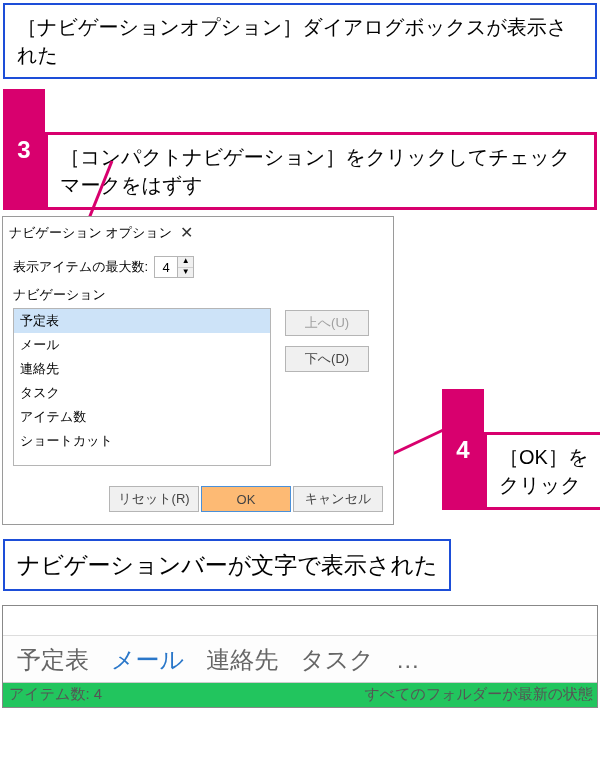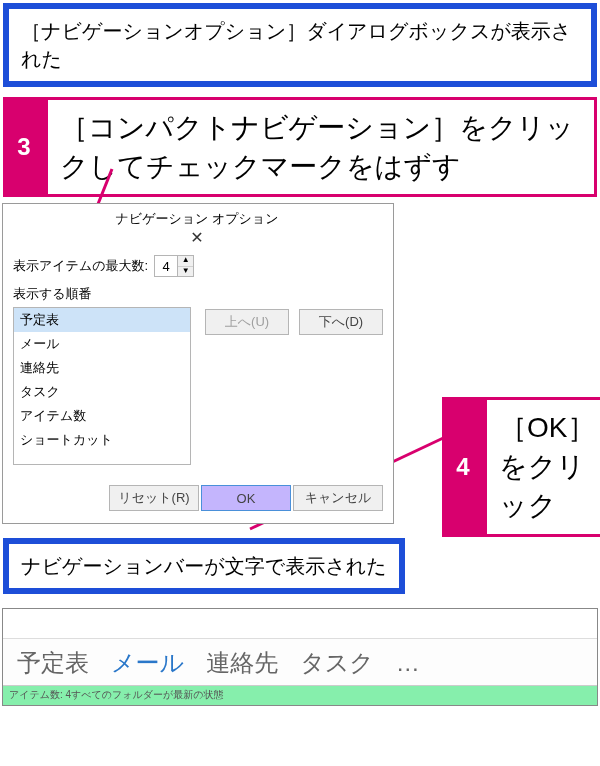--- a/index.html
+++ b/index.html
@@ -6,21 +6,21 @@
   body {
     margin: 0;
     padding: 0;
     width: 600px;
     font-family: "Meiryo UI", "Yu Gothic UI", "MS Gothic", sans-serif;
     font-size: 14px;
     background: #fff;
     color: #000;
   }
   .callout-blue {
-    border: 6px solid #1d4ed8;
+    border: 2px solid #1d4ed8;
     background: #fff;
     padding: 8px 12px;
     font-size: 20px;
     line-height: 1.4;
     margin: 3px;
   }
   .callout-wrap {
     display: flex;
     margin: 10px 3px 6px 3px;
   }
@@ -31,58 +31,58 @@
     font-weight: bold;
     width: 42px;
     display: flex;
     align-items: center;
     justify-content: center;
   }
   .callout-magenta {
     border: 3px solid #d8006e;
     background: #fff;
     padding: 8px 12px;
-    font-size: 28px;
+    font-size: 20px;
     line-height: 1.4;
     flex: 1;
+    margin-top: 43px;
   }
   .callout-right {
     position: absolute;
     display: flex;
   }
   
   .dialog {
     width: 392px;
     margin: 6px 2px 0 2px;
     border: 1px solid #9a9a9a;
     background: #fff;
     position: relative;
   }
   .dialog-title {
     display: flex;
     align-items: center;
     padding: 6px 8px 4px 6px;
     font-size: 13px;
-    flex-direction: column;
   }
   .dialog-close {
     font-size: 16px;
     padding: 0 8px;
     color: #333;
     cursor: default;
   }
   .dialog-body {
     padding: 4px 10px 10px 10px;
   }
   .field-row {
     display: flex;
     align-items: center;
     gap: 6px;
     font-size: 13px;
-    margin: 0 0 8px 0;
+    margin: 6px 0 8px 0;
   }
   .spin-wrap {
     display: flex;
     align-items: center;
     border: 1px solid #b5b5b5;
     height: 22px;
   }
   .spin-input {
     width: 22px;
     border: none;
@@ -136,39 +136,39 @@
     overflow: hidden;
   }
   .list-item {
     padding: 3px 6px;
   }
   .list-item.selected {
     background: #cde3f8;
   }
   .side-btns {
     display: flex;
-    flex-direction: row;
+    flex-direction: column;
     gap: 10px;
     padding-top: 2px;
   }
   .btn {
     border: 1px solid #b5b5b5;
     background: #f0f0f0;
     height: 26px;
     display: flex;
     align-items: center;
     justify-content: center;
     font-size: 13px;
     min-width: 84px;
     padding: 0 8px;
     color: #444;
   }
   .btn.disabled { color: #a0a0a0; }
   .btn.ok {
-    background: #c4b5fd;
+    background: #fdba74;
     border: 1px solid #4a90d9;
     min-width: 96px;
   }
   .dialog-footer {
     display: flex;
     justify-content: flex-end;
     gap: 2px;
     padding: 10px 10px 12px 10px;
   }
   .dialog-footer .btn { min-width: 90px; }
@@ -189,30 +189,31 @@
     font-size: 24px;
     color: #666;
     display: flex;
     gap: 22px;
     align-items: baseline;
   }
   .navbar .active { color: #2a77c9; }
   .statusbar {
     border-top: 1px solid #ccc;
     display: flex;
-    font-size: 10px;
+    justify-content: space-between;
+    font-size: 15px;
     color: #555;
     padding: 2px 4px 3px 6px;
-    background: #86efac;
+    background: #22c55e;
   }
   .rel { position: relative; }
   .callout-blue.small {
     display: inline-block;
     margin: 14px 3px 0 3px;
-    font-size: 20px;
+    font-size: 23px;
   }
   svg.leader { position:absolute; pointer-events:none; }
 </style>
 </head>
 <body>
 
 
 
 <div class="callout-blue">［ナビゲーションオプション］ダイアログボックスが表示された</div>
 
@@ -236,21 +237,21 @@
       <div class="field-row">
         <span>表示アイテムの最大数:</span>
         <div class="spin-wrap">
           <input class="spin-input" value="4" style="">
           <div class="spin-btns">
             <div class="spin-btn">▲</div>
             <div class="spin-btn">▼</div>
           </div>
         </div>
       </div>
-      <div class="section-label">表示する順番</div>
+      <div class="section-label">ナビゲーション</div>
       <div class="order-area">
         <div class="listbox">
           <div class="list-item selected">予定表</div>
           <div class="list-item">メール</div>
           <div class="list-item">連絡先</div>
           <div class="list-item">タスク</div>
           <div class="list-item">アイテム数</div>
           <div class="list-item">ショートカット</div>
         </div>
         <div class="side-btns">

